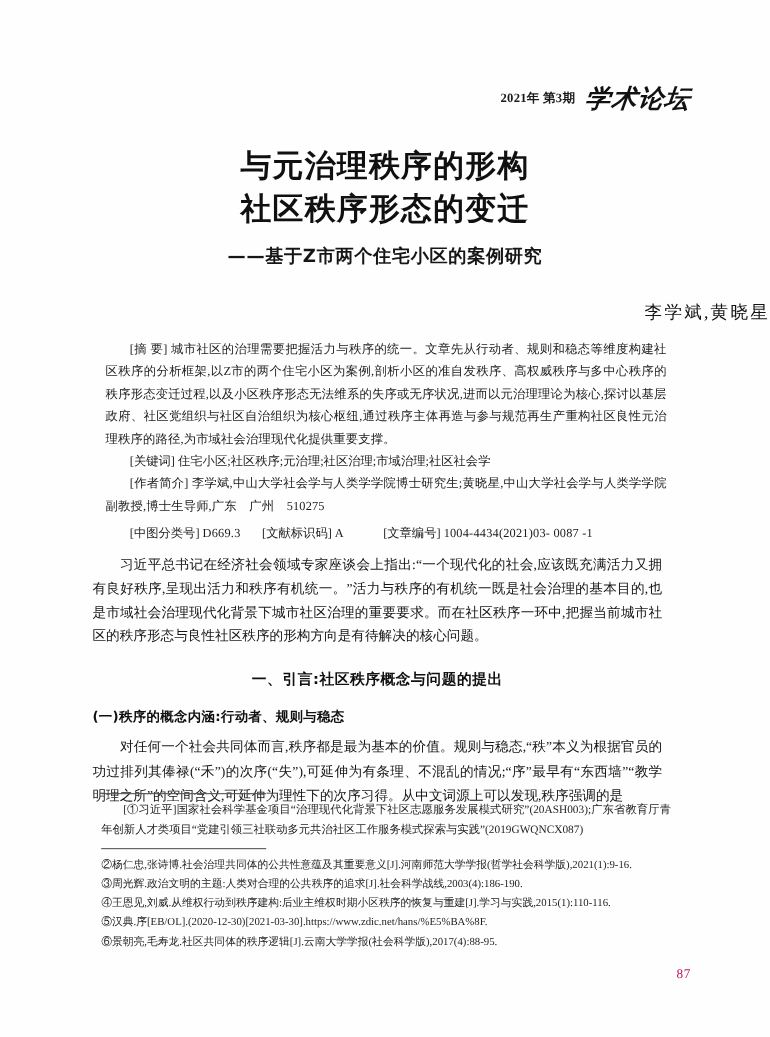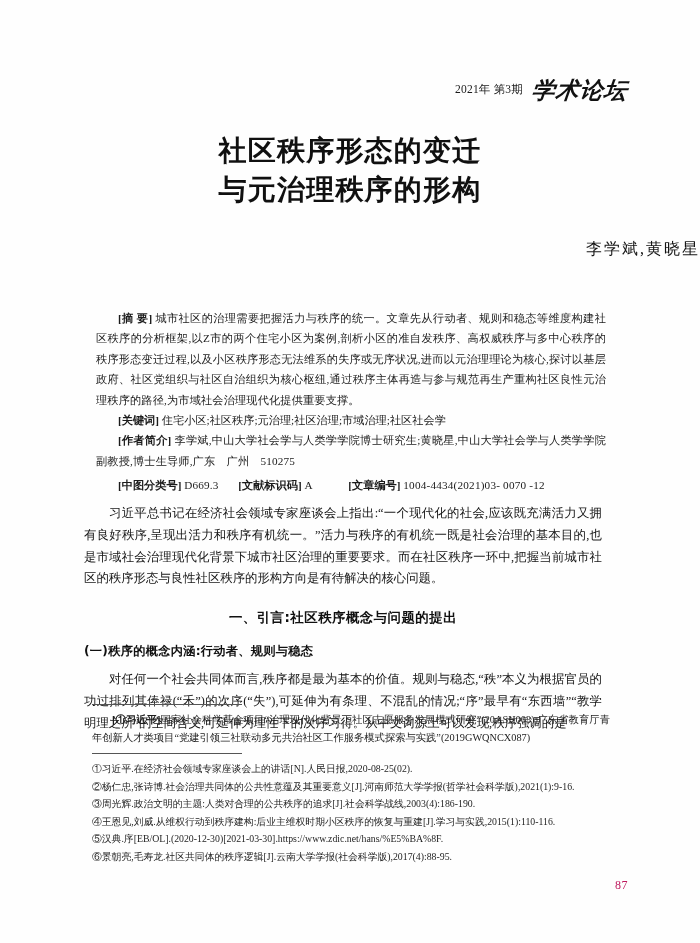--- a/index.html
+++ b/index.html
@@ -28,21 +28,21 @@
   .running-head {
     position: absolute;
     top: 78px;
     right: 72px;
     display: flex;
     align-items: flex-end;
     gap: 9px;
   }
   .issue-line {
     font-size: 11.5px;
-    font-weight: normal;
+    font-weight: bold;
     letter-spacing: .2px;
     color: #1a1a1a;
     padding-bottom: 4px;
     white-space: nowrap;
   }
   .journal-mark {
     font-family: "DejaVu Serif", serif;
     font-size: 23px;
     font-style: italic;
     font-weight: bold;
@@ -95,21 +95,21 @@
   .fm-para {
     font-size: 11.2px;
     line-height: 1.82;
     text-align: justify;
     text-justify: inter-ideograph;
     letter-spacing: .15px;
     color: #1b1b1b;
     margin: 0;
   }
   .fm-para.indent { text-indent: 22px; }
-  .fm-label { font-weight: bold; }
+  .fm-label { font-weight: normal; }
   .fm-row {
     font-size: 11.2px;
     line-height: 1.84;
     color: #1b1b1b;
     margin: 0;
     text-indent: 22px;
   }
   .cls-row {
     margin-top: 4px;
     font-size: 11.2px;
@@ -203,58 +203,58 @@
 
 <div class="page">
 
   <div class="running-head">
     <span class="issue-line">2021年 第3期</span>
     <span class="journal-mark">学术论坛</span>
   </div>
 
   <div class="title-block">
     <div class="doc-title">
+      <div>与元治理秩序的形构</div>
       <div>社区秩序形态的变迁</div>
-      <div>与元治理秩序的形构</div>
     </div>
+    <div class="doc-subtitle">——基于Z市两个住宅小区的案例研究</div>
     <div class="authors">李学斌,黄晓星</div>
   </div>
 
   <div class="frontmatter">
     <p class="fm-para indent"><span class="fm-label">[摘 要]</span> <span>城市社区的治理需要把握活力与秩序的统一。文章先从行动者、规则和稳态等维度构建社区秩序的分析框架,以Z市的两个住宅小区为案例,剖析小区的准自发秩序、高权威秩序与多中心秩序的秩序形态变迁过程,以及小区秩序形态无法维系的失序或无序状况,进而以元治理理论为核心,探讨以基层政府、社区党组织与社区自治组织为核心枢纽,通过秩序主体再造与参与规范再生产重构社区良性元治理秩序的路径,为市域社会治理现代化提供重要支撑。</span></p>
 
     <p class="fm-row"><span class="fm-label">[关键词]</span> <span>住宅小区;社区秩序;元治理;社区治理;市域治理;社区社会学</span></p>
 
     <p class="fm-para indent"><span class="fm-label">[作者简介]</span> <span>李学斌,中山大学社会学与人类学学院博士研究生;黄晓星,中山大学社会学与人类学学院副教授,博士生导师,广东　广州　510275</span></p>
 
     <div class="cls-row">
       <span class="fm-label">[中图分类号]</span>
       <span class="mono-num">D669.3</span>
       <span class="cls-gap"></span>
       <span class="fm-label">[文献标识码]</span>
       <span class="mono-num">A</span>
       <span class="cls-gap-wide"></span>
       <span class="fm-label">[文章编号]</span>
-      <span class="mono-num">1004-4434(2021)03- 0070 -12</span>
+      <span class="mono-num">1004-4434(2021)03- 0087 -1</span>
     </div>
   </div>
 
   <div class="bodytext">
     <p class="b-para">习近平总书记在经济社会领域专家座谈会上指出:“一个现代化的社会,应该既充满活力又拥有良好秩序,呈现出活力和秩序有机统一。”活力与秩序的有机统一既是社会治理的基本目的,也是市域社会治理现代化背景下城市社区治理的重要要求。而在社区秩序一环中,把握当前城市社区的秩序形态与良性社区秩序的形构方向是有待解决的核心问题。</p>
     <h2 class="h1-sec">一、引言:社区秩序概念与问题的提出</h2>
     <h3 class="h2-sec">(一)秩序的概念内涵:行动者、规则与稳态</h3>
     <p class="b-para after-head">对任何一个社会共同体而言,秩序都是最为基本的价值。规则与稳态,“秩”本义为根据官员的功过排列其俸禄(“禾”)的次序(“失”),可延伸为有条理、不混乱的情况;“序”最早有“东西墙”“教学明理之所”的空间含义,可延伸为理性下的次序习得。从中文词源上可以发现,秩序强调的是</p>
   </div>
 
   <div class="footnotes">
     <div class="rule-short"></div>
     <p class="fund-note"><span class="fm-label">[①习近平]</span><span>国家社会科学基金项目“治理现代化背景下社区志愿服务发展模式研究”(20ASH003);广东省教育厅青年创新人才类项目“党建引领三社联动多元共治社区工作服务模式探索与实践”(2019GWQNCX087)</span></p>
     <div class="rule-short"></div>
     <ul class="fn-list">
-      <li class="fn-item">①习近平.在经济社会领域专家座谈会上的讲话[N].人民日报,2020-08-25(02).</li>
       <li class="fn-item">②杨仁忠,张诗博.社会治理共同体的公共性意蕴及其重要意义[J].河南师范大学学报(哲学社会科学版),2021(1):9-16.</li>
       <li class="fn-item">③周光辉.政治文明的主题:人类对合理的公共秩序的追求[J].社会科学战线,2003(4):186-190.</li>
       <li class="fn-item">④王恩见,刘威.从维权行动到秩序建构:后业主维权时期小区秩序的恢复与重建[J].学习与实践,2015(1):110-116.</li>
       <li class="fn-item">⑤汉典.序[EB/OL].(2020-12-30)[2021-03-30].https://www.zdic.net/hans/%E5%BA%8F.</li>
       <li class="fn-item">⑥景朝亮,毛寿龙.社区共同体的秩序逻辑[J].云南大学学报(社会科学版),2017(4):88-95.</li>
     </ul>
   </div>
 
   <div class="page-num">87</div>
 </div>

